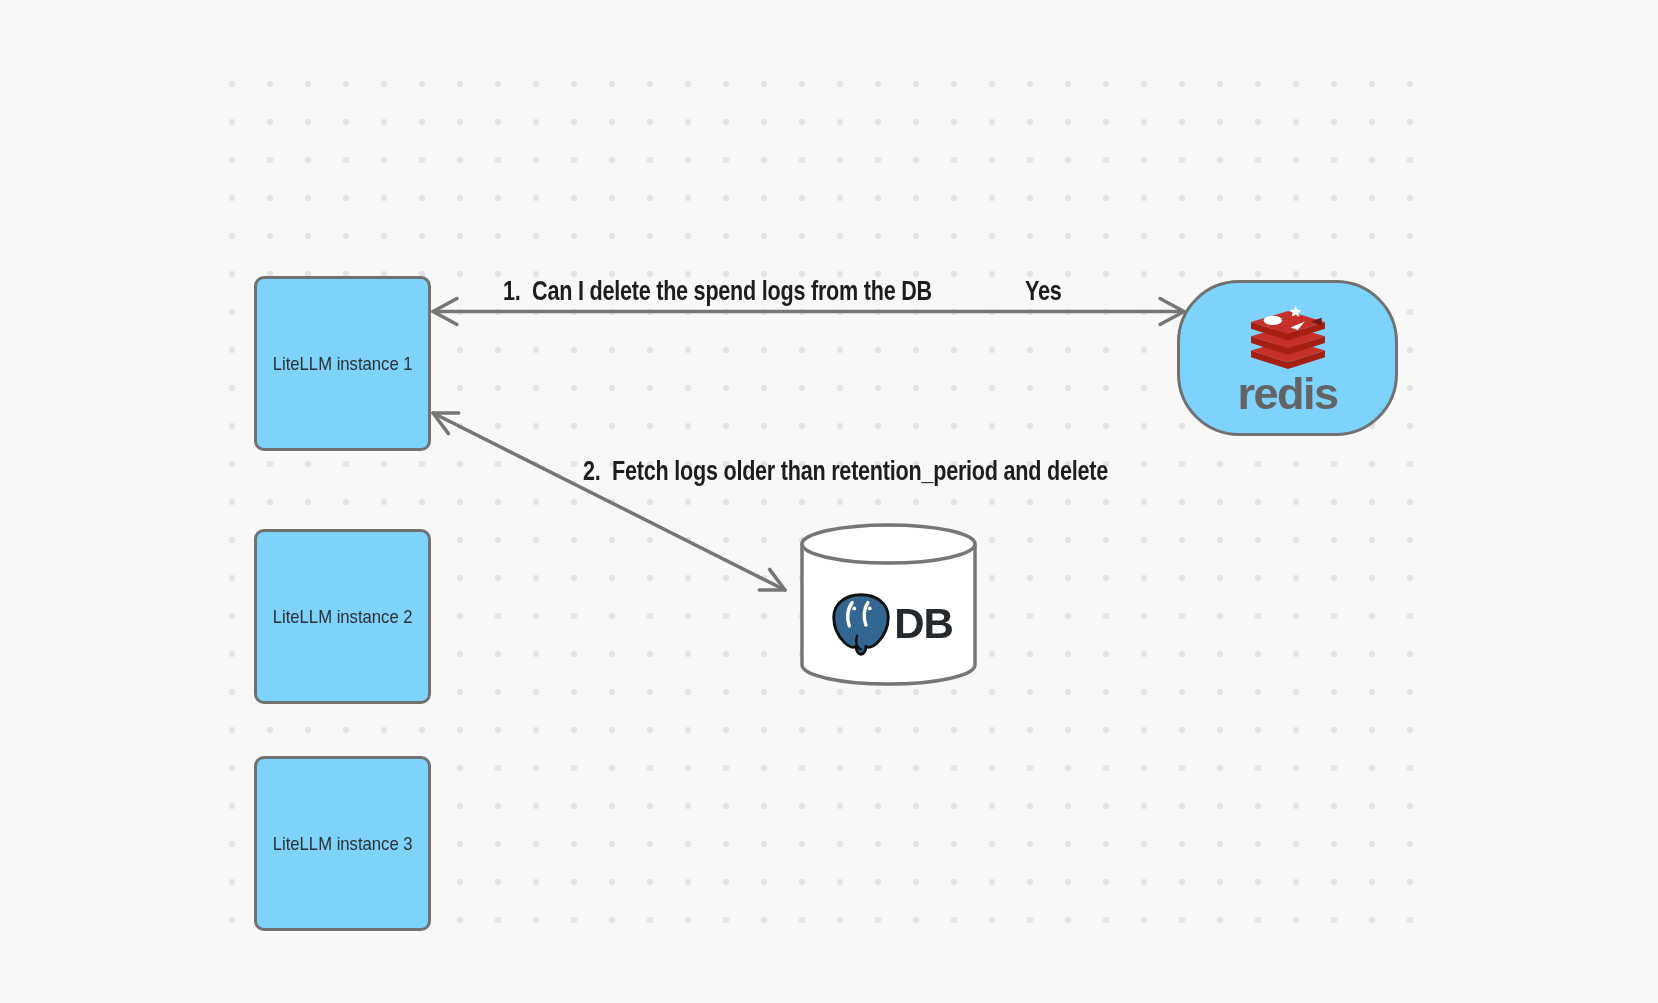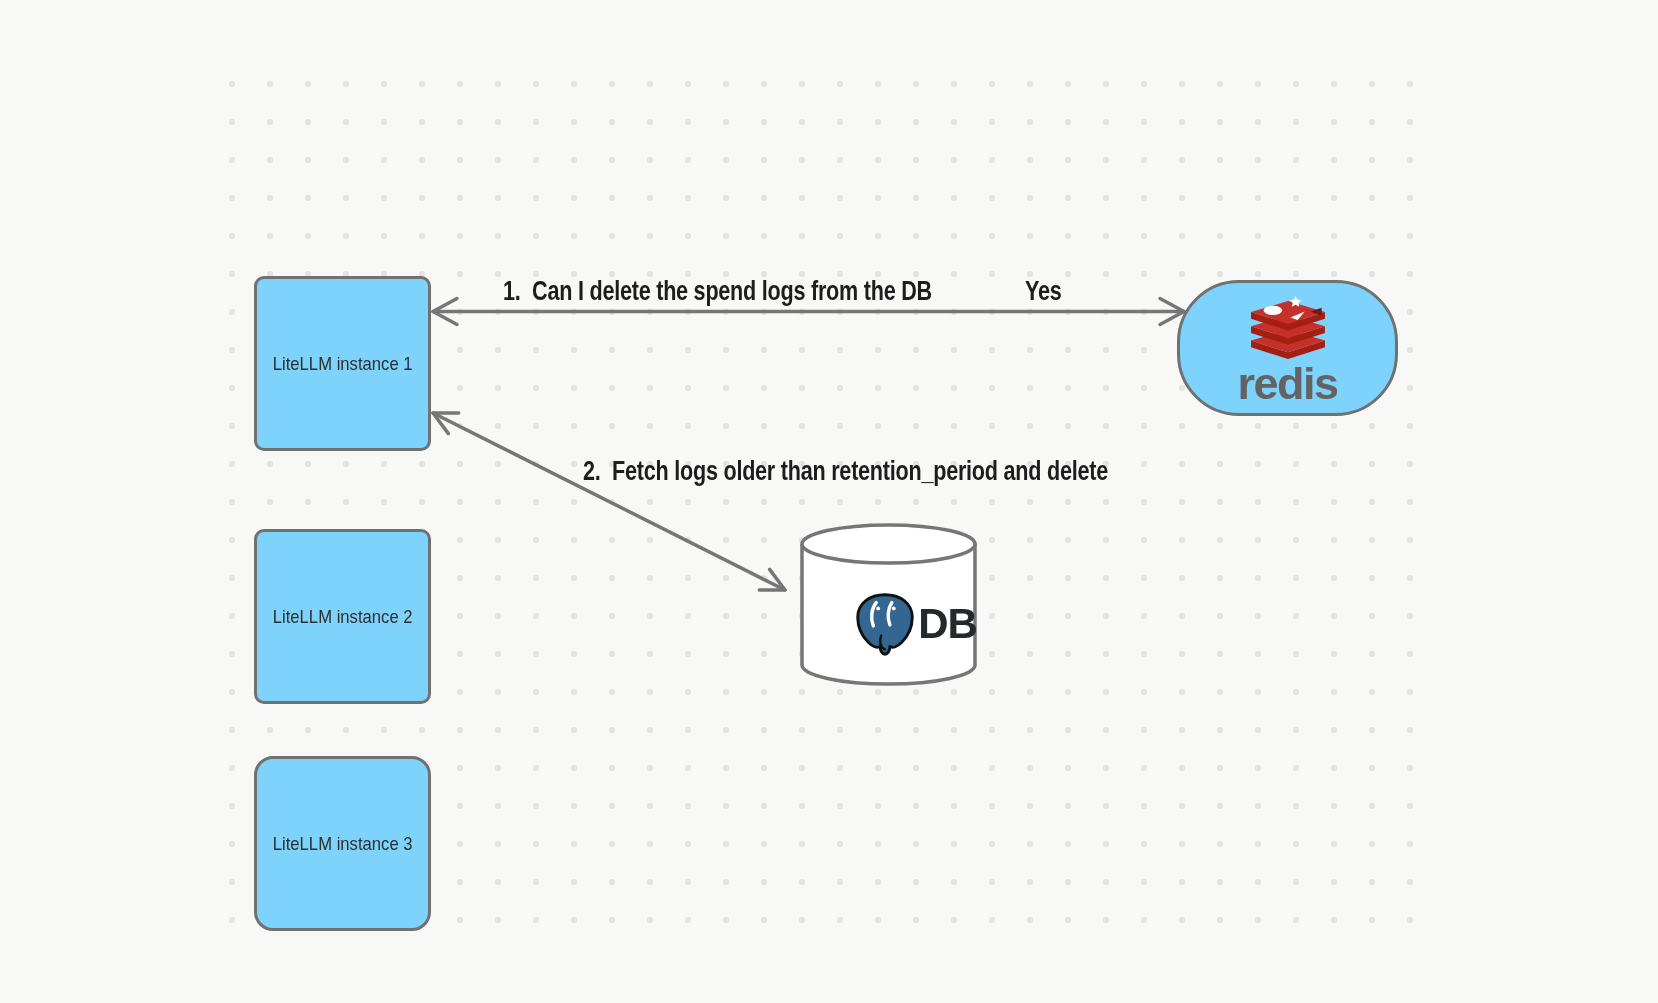--- a/index.html
+++ b/index.html
@@ -34,24 +34,24 @@
   }
   .node-label {
     font-size: 18.5px;
     color: #2f2f2f;
     transform: scaleX(0.9);
     transform-origin: center;
     white-space: nowrap;
   }
   #node-box1 { left: 254px; top: 276px; }
   #node-box2 { left: 254px; top: 513px; margin-top: 16px; }
-  #node-box3 { left: 254px; top: 756px; border-radius: 19px; }
+  #node-box3 { left: 254px; top: 756px; }
   #node-redis {
     left: 1177px; top: 280px;
-    width: 221px; height: 136px;
+    width: 221px; height: 156px;
     border-radius: 62px;
     flex-direction: column;
     padding-top: 2px;
   }
   .redis-wordmark {
     font-size: 45px;
     font-weight: bold;
     color: #636363;
     letter-spacing: -1.5px;
     line-height: 1;
@@ -62,21 +62,20 @@
     left: 800px; top: 522px;
     width: 177px; height: 165px;
   }
   .db-content {
     position: absolute;
     left: 0; top: 48px;
     width: 177px; height: 108px;
     display: flex;
     align-items: center;
     justify-content: center;
-    padding-left: 24px;
   }
   .db-label {
     font-size: 42px;
     font-weight: 600;
     color: #24292e;
     letter-spacing: -1px;
     margin-left: -4px;
   }
   .edge-label {
     position: absolute;

